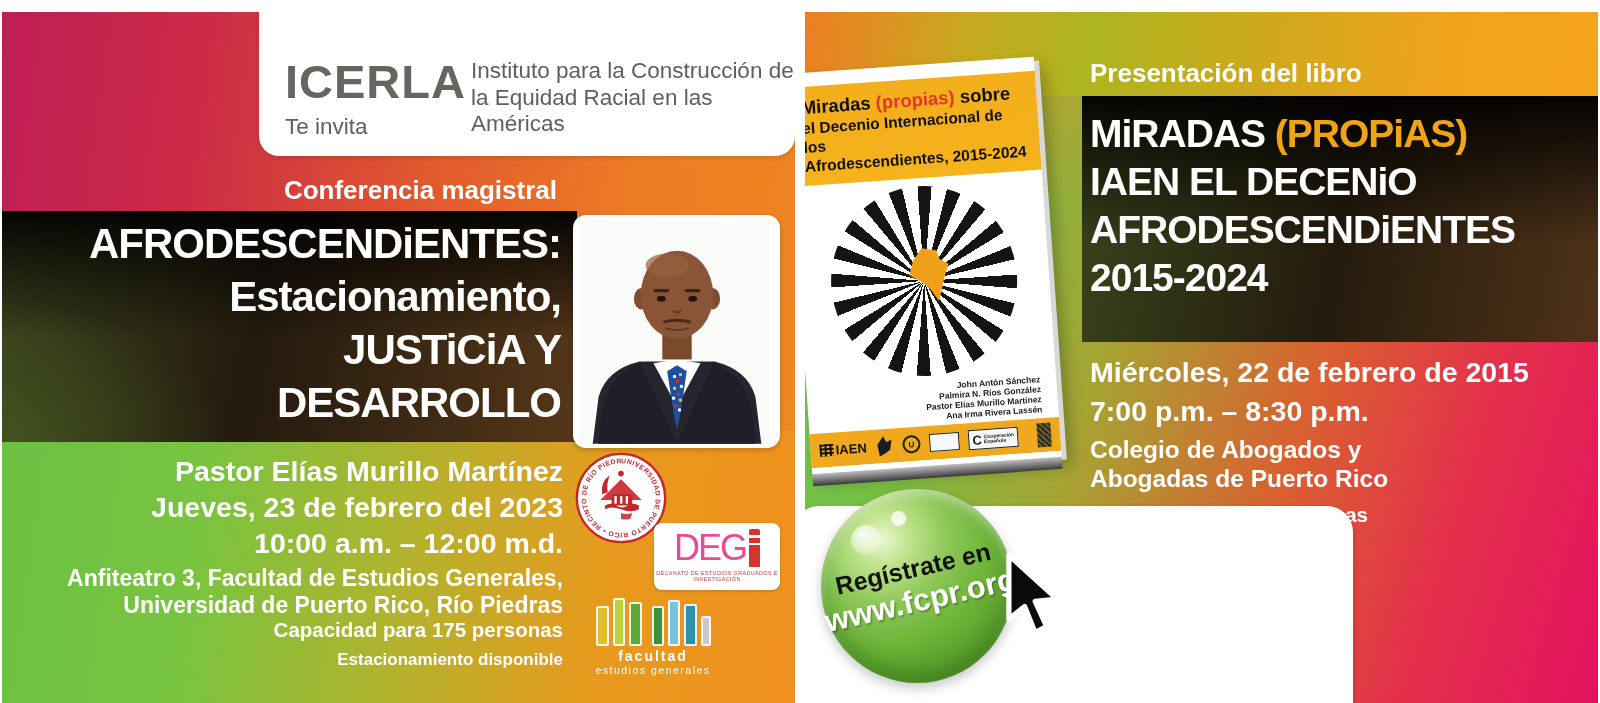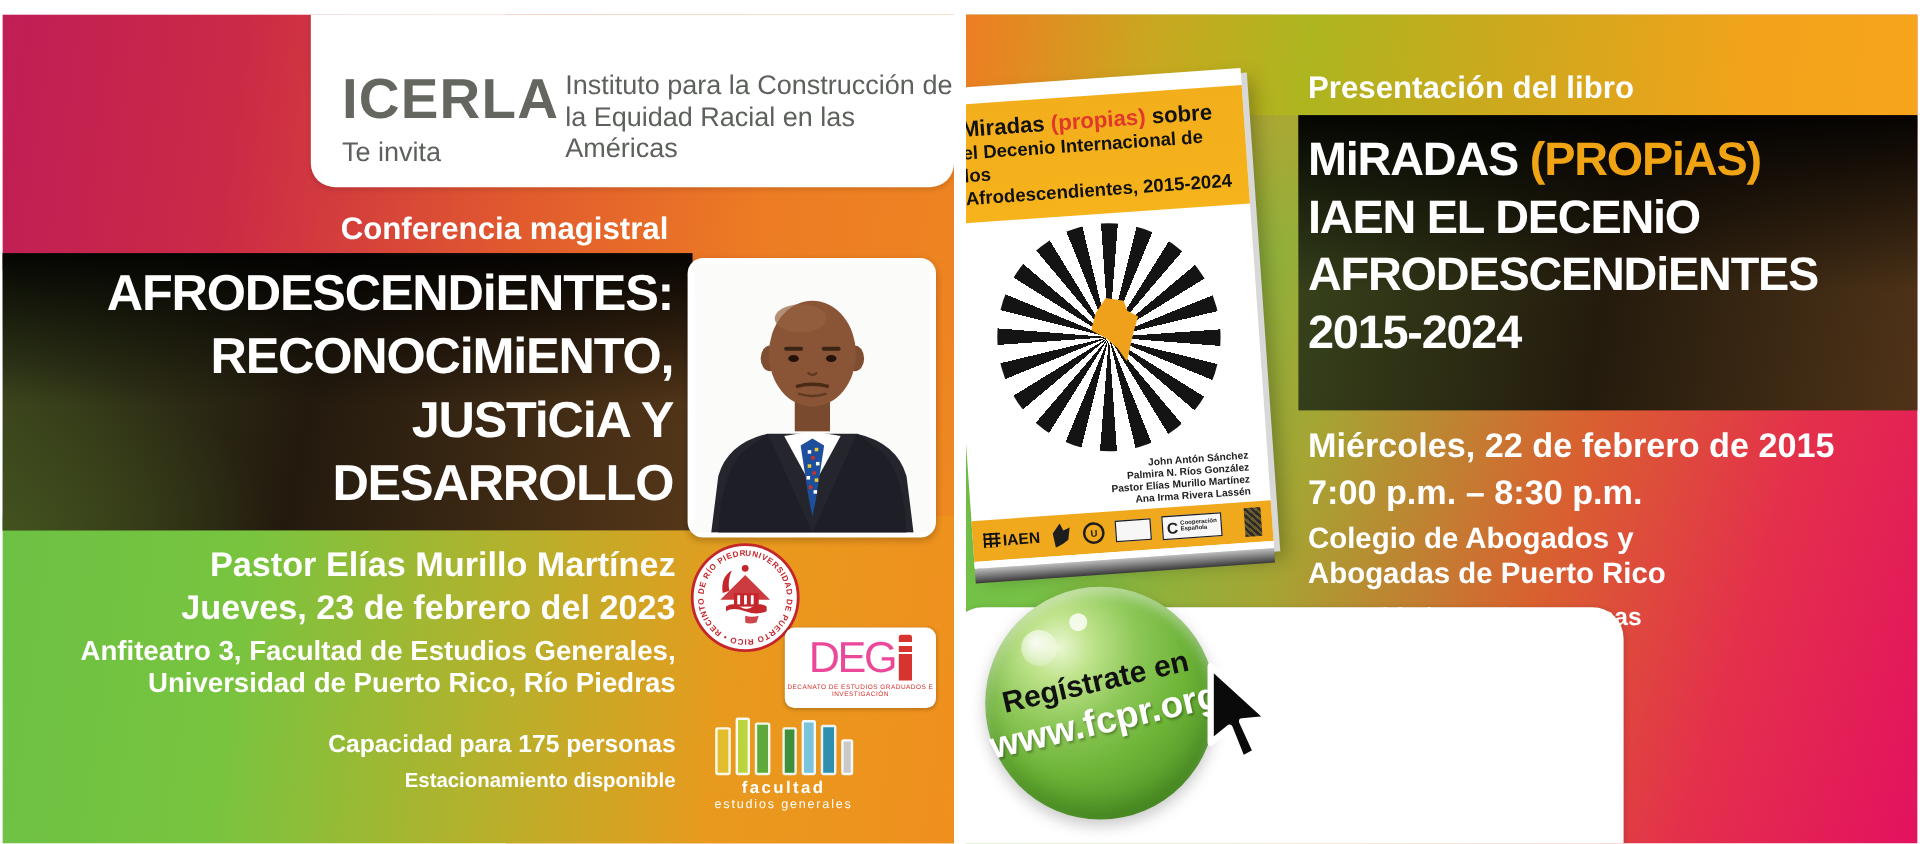--- a/index.html
+++ b/index.html
@@ -40,21 +40,21 @@
 
   
   .photo-box { position:absolute; left:571px; top:203px; width:207px; height:233px;
     background:#fff; border-radius:13px; overflow:hidden; box-shadow:0 2px 5px rgba(0,0,0,.2); }
   .photo-box svg { display:block; margin:5px auto 0; }
 
   
   .lp-details { position:absolute; right:232px; top:441px; text-align:right; color:#fff; width:560px; }
   .d-big   { font-size:28.5px; font-weight:bold; line-height:36px; }
   .d-med   { font-size:23px;   font-weight:600;  line-height:26.5px; }
-  .d-cap   { font-size:20.5px; font-weight:bold; margin-top:27px; }
+  .d-cap   { font-size:20.5px; font-weight:bold; margin-top:0; }
   .d-park  { font-size:17px;   font-weight:bold; margin-top:8px; }
 
   
   .upr-seal { position:absolute; left:572px; top:439px; width:94px; height:94px; }
 
   
   .degi-box { position:absolute; left:652px; top:511px; width:126px; height:67px; background:#fff;
     border-radius:8px; box-shadow:0 1px 3px rgba(0,0,0,.2); text-align:center; padding-top:4px; }
   .degi-row { display:flex; align-items:flex-end; justify-content:center; gap:3px; height:40px; }
   .degi-word { font-size:36px; line-height:38px; font-weight:400; color:#ec4899; letter-spacing:-2px; }
@@ -161,21 +161,21 @@
         <div>la Equidad Racial en las Américas</div>
       </div>
       <div class="icerla-invite">Te invita</div>
     </div>
 
     <div class="lp-kicker">Conferencia magistral</div>
 
     <div class="lp-dark">
       <div class="lp-title">
         <div>AFRODESCENDiENTES:</div>
-        <div>RECONOCiMiENTO,</div>
+        <div>Estacionamiento,</div>
         <div>JUSTiCiA Y</div>
         <div>DESARROLLO</div>
       </div>
     </div>
 
     <div class="photo-box">
       <svg width="196" height="224" viewBox="0 0 200 228">
         <rect x="0" y="0" width="200" height="228" fill="#fbfbfa"></rect>
         <path d="M14 228 L20 180 Q28 152 62 144 L138 144 Q172 152 180 180 L186 228 Z" fill="#25262d"></path>
         <path d="M62 144 L100 228 L20 228 Q22 180 40 160 Z" fill="#1e1f26"></path>
@@ -209,20 +209,21 @@
             <rect x="99" y="163" width="3" height="3"></rect>
             <rect x="100" y="176" width="3" height="3"></rect>
             <rect x="97" y="188" width="3" height="3"></rect>
           </g>
       </svg>
     </div>
 
     <div class="lp-details">
       <div class="d-big">Pastor Elías Murillo Martínez</div>
       <div class="d-big">Jueves, 23 de febrero del 2023</div>
+      <div class="d-big">10:00 a.m. – 12:00 m.d.</div>
       <div class="d-med" style="margin-top:4px;">Anfiteatro 3, Facultad de Estudios Generales,</div>
       <div class="d-med">Universidad de Puerto Rico, Río Piedras</div>
       <div class="d-cap">Capacidad para 175 personas</div>
       <div class="d-park">Estacionamiento disponible</div>
     </div>
 
     <div class="upr-seal">
       <svg width="94" height="94" viewBox="0 0 100 100">
         <circle cx="50" cy="50" r="47" fill="#ffffff" stroke="#c5262b" stroke-width="2.5"></circle>
         <defs>

